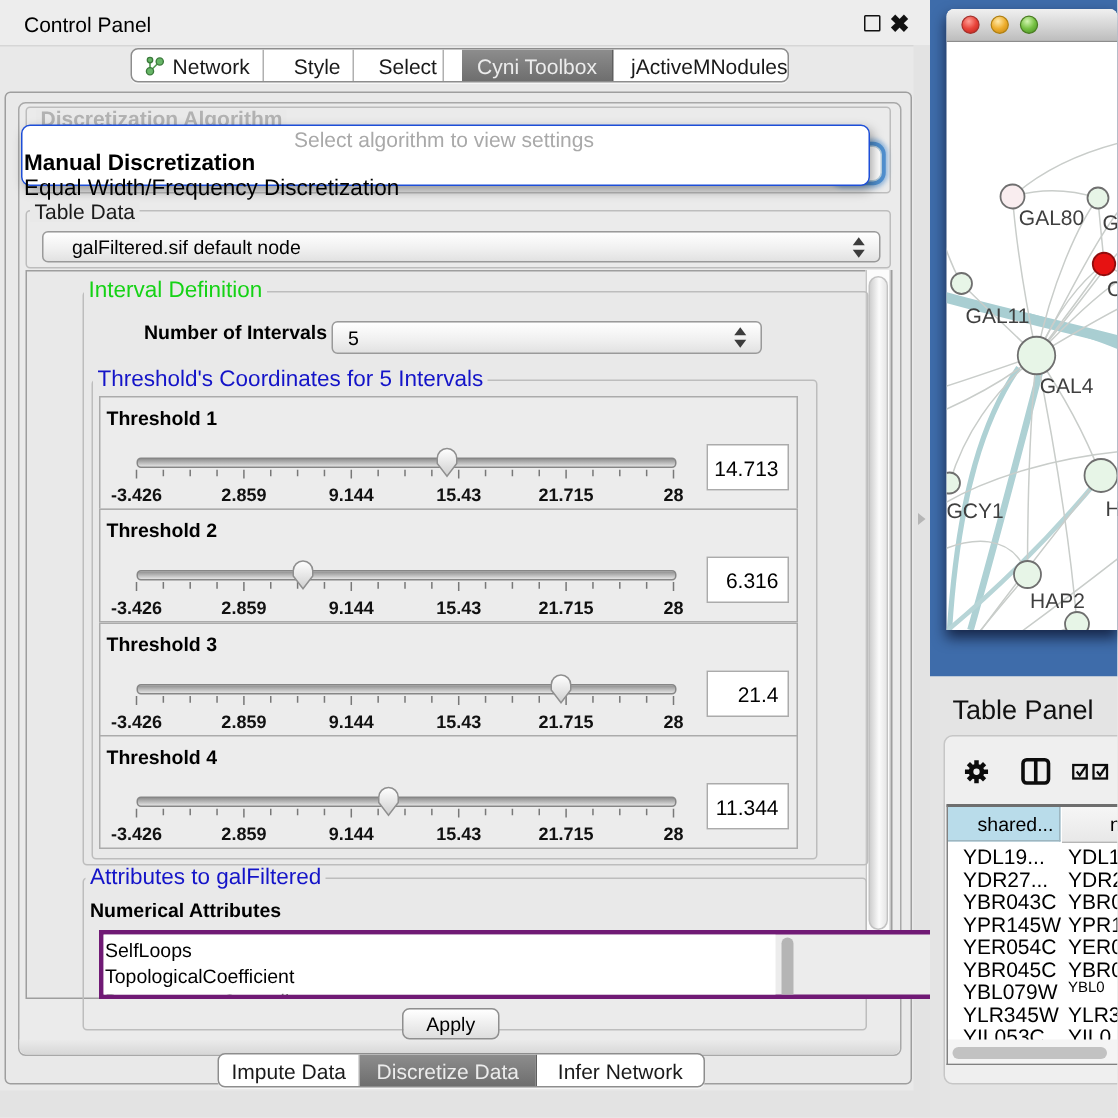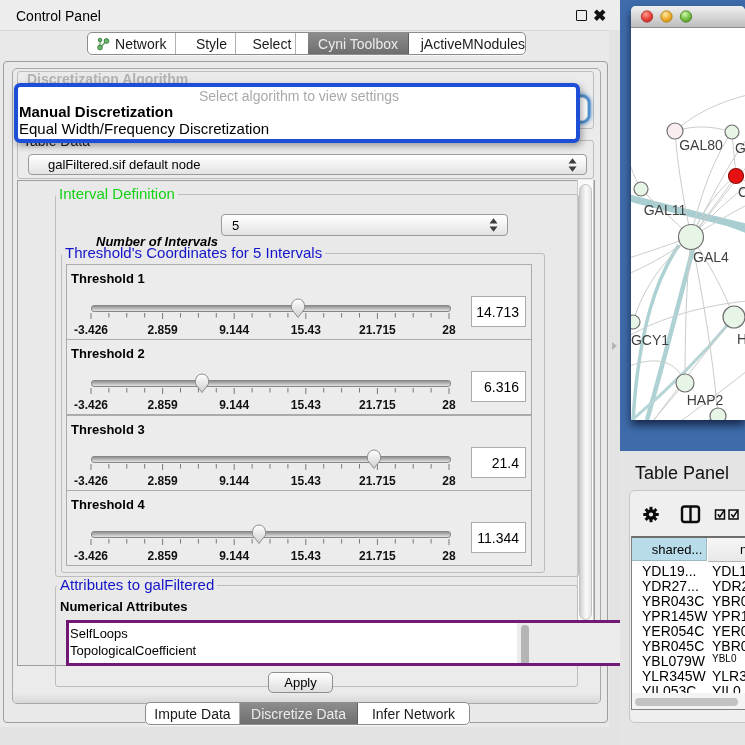--- a/index.html
+++ b/index.html
@@ -71,21 +71,21 @@
     </div></div>
 
 <div class="abs" style="left:17px;top:180px;width:578px;height:486px;border:1px solid #9e9e9e;background:#e9e9e9;box-sizing:border-box;"></div>
 
 <div class="abs" style="left:577px;top:180px;width:17px;height:485px;background:#fbfbfb;border-left:1px solid #c6c6c6;border-right:1px solid #c6c6c6;box-sizing:border-box;"></div>
 <div class="abs" style="left:579px;top:184px;width:13px;height:436px;border-radius:7px;background:linear-gradient(90deg,#cfcfcf,#fbfbfb 55%,#e6e6e6);border:1px solid #c2c2c2;box-sizing:border-box;"></div>
 
 <div class="fs-border" style="left:55px;top:194px;width:522px;height:381px;"></div>
 <div class="legend" style="left:56px;top:187px;color:#15d215;font-size:15px;">Interval Definition</div>
 
-<div class="abs" style="left:96px;top:234px;font-size:13px;font-weight:bold;font-style:italic;">Number of Intervals</div>
+<div class="abs" style="left:96px;top:214px;font-size:13px;font-weight:bold;">Number of Intervals</div>
 <div class="combo" style="left:221px;top:214px;width:287px;height:22px;">5
  <div class="stepper">
       <svg width="11" height="16">
         <polygon points="1.5,6.5 9.5,6.5 5.5,1.2" fill="#3c3c3c"></polygon>
         <polygon points="1.5,9.5 9.5,9.5 5.5,14.8" fill="#3c3c3c"></polygon>
       </svg>
     </div></div>
 
 <div class="fs-border" style="left:61px;top:253px;width:482px;height:318px;"></div>
 <div class="legend" style="left:62px;top:246px;color:#1414c8;font-size:15px;">Threshold's Coordinates for 5 Intervals</div>
@@ -276,21 +276,21 @@
  display:flex;align-items:center;justify-content:center;font-size:13px;box-sizing:border-box;">Apply</div>
 
 <div class="tabbar" style="left:145px;top:702px;width:323px;">
  <div class="tabseg" style="width:93px;">Impute Data</div>
  <div class="tabseg sel" style="width:117px;">Discretize Data</div>
  <div class="tabseg" style="flex:1;">Infer Network</div>
 </div>
 
 <div class="abs" style="left:612px;top:342px;width:0;height:0;border-top:4px solid transparent;border-bottom:4px solid transparent;border-left:5px solid #b5b5b5;"></div>
 
-<div class="abs" style="left:14px;top:83px;width:566px;height:60px;background:#fff;border:4px solid #1d4ed8;
+<div class="abs" style="left:14px;top:83px;width:566px;height:41px;background:#fff;border:1px solid #1d4ed8;
  box-shadow:2px 3px 7px rgba(0,0,0,.35);box-sizing:border-box;border-radius:6px;">
  <div style="position:absolute;left:181px;top:1px;font-size:14px;color:#a9a9a9;">Select algorithm to view settings</div>
  <div style="position:absolute;left:1px;top:16px;font-size:15px;font-weight:bold;color:#000;">Manual Discretization</div>
  <div style="position:absolute;left:1px;top:33px;font-size:15px;color:#000;">Equal Width/Frequency Discretization</div>
 </div>
 
 <div class="abs" style="left:620px;top:0;width:125px;height:451px;background:#3e6caa;"></div>
 <div class="abs" style="left:631px;top:6px;width:114px;height:414px;background:#fff;border-radius:5px 5px 0 0;
  box-shadow:0 5px 9px rgba(0,0,20,.65);overflow:hidden;">
  <div style="position:absolute;left:0;top:0;width:114px;height:21px;background:linear-gradient(#f0f0f0,#cdcdcd 70%,#bdbdbd);border-bottom:1px solid #8d8d8d;"></div>

